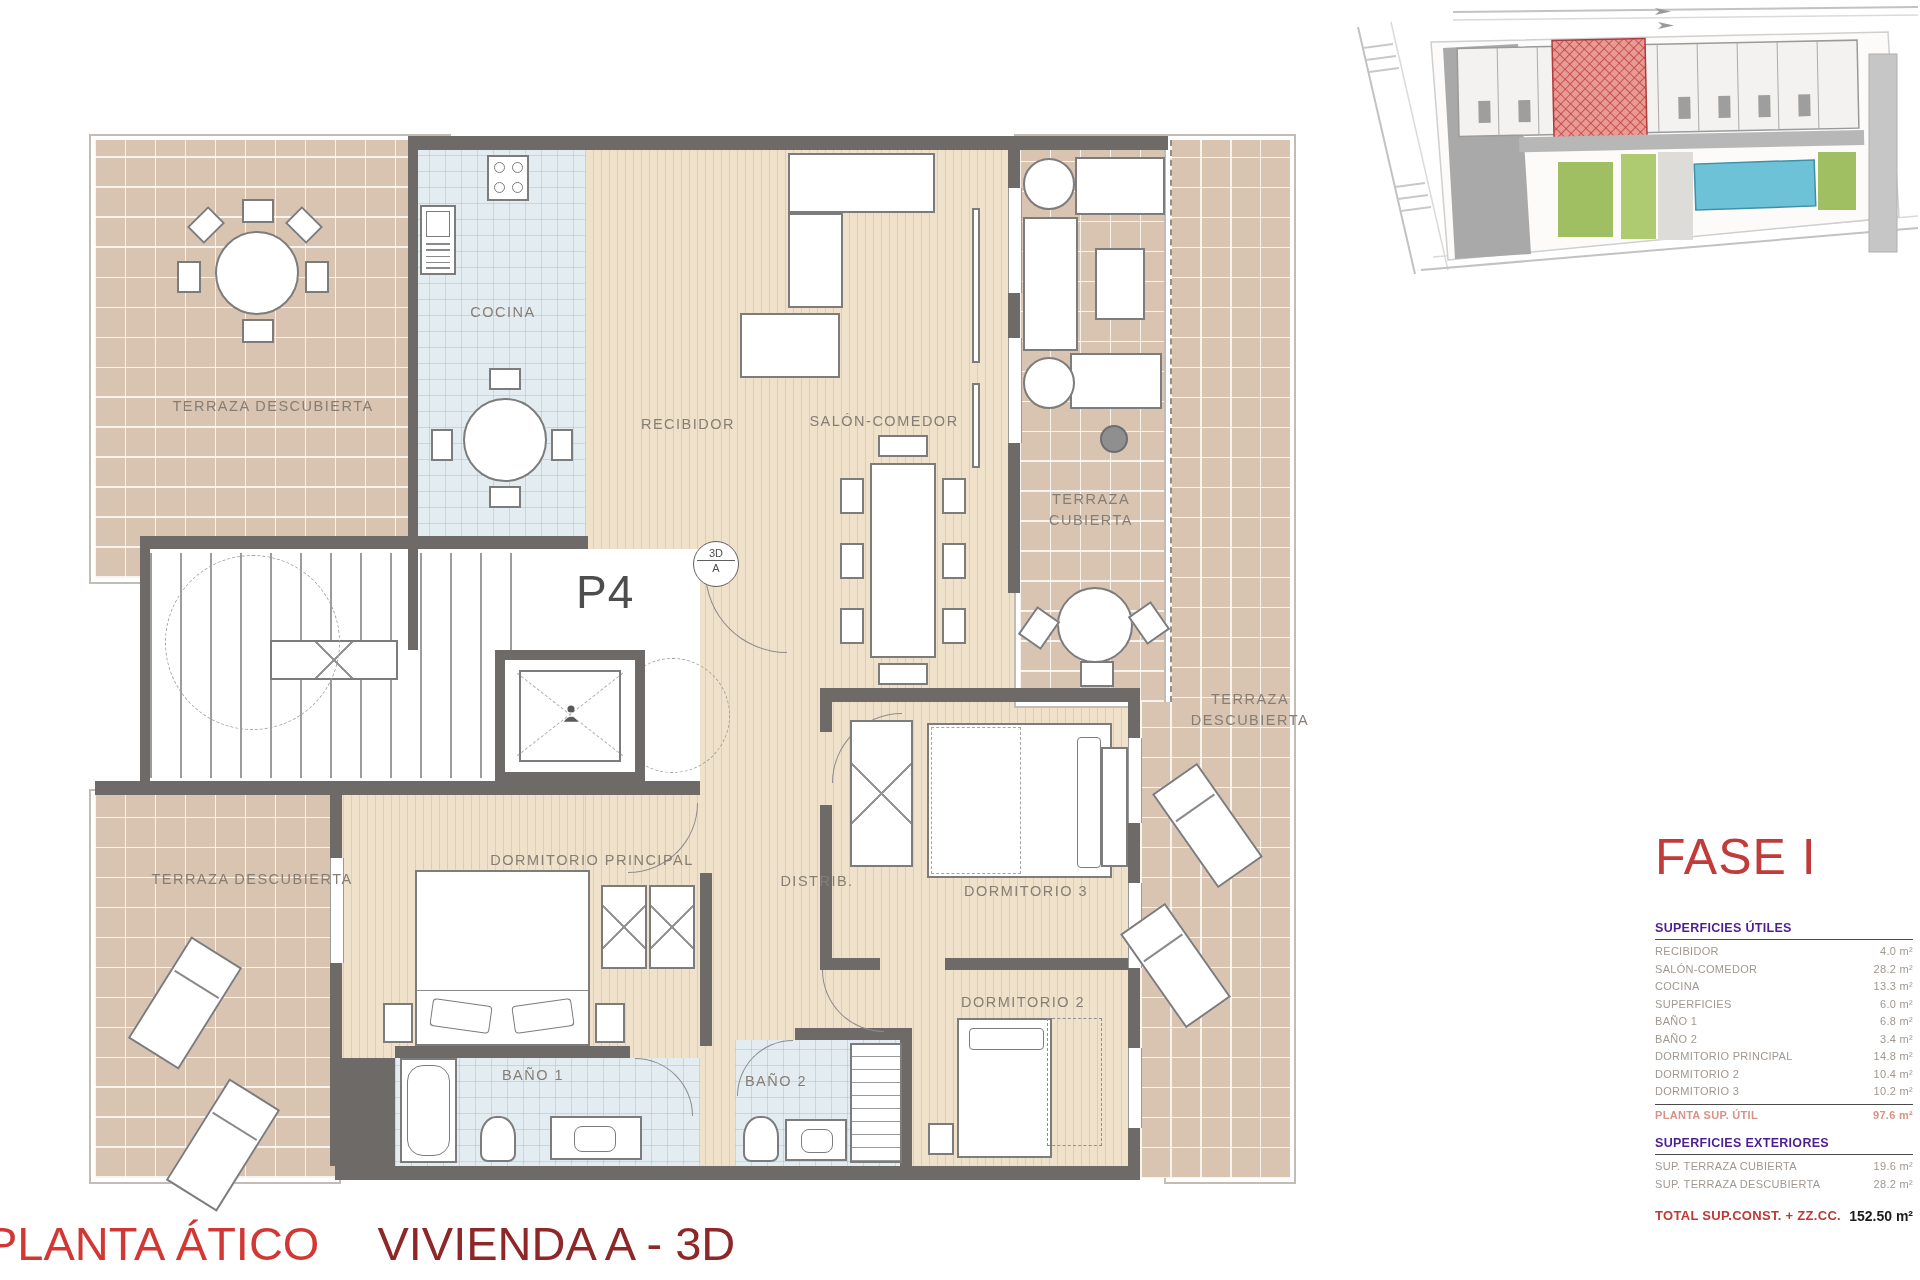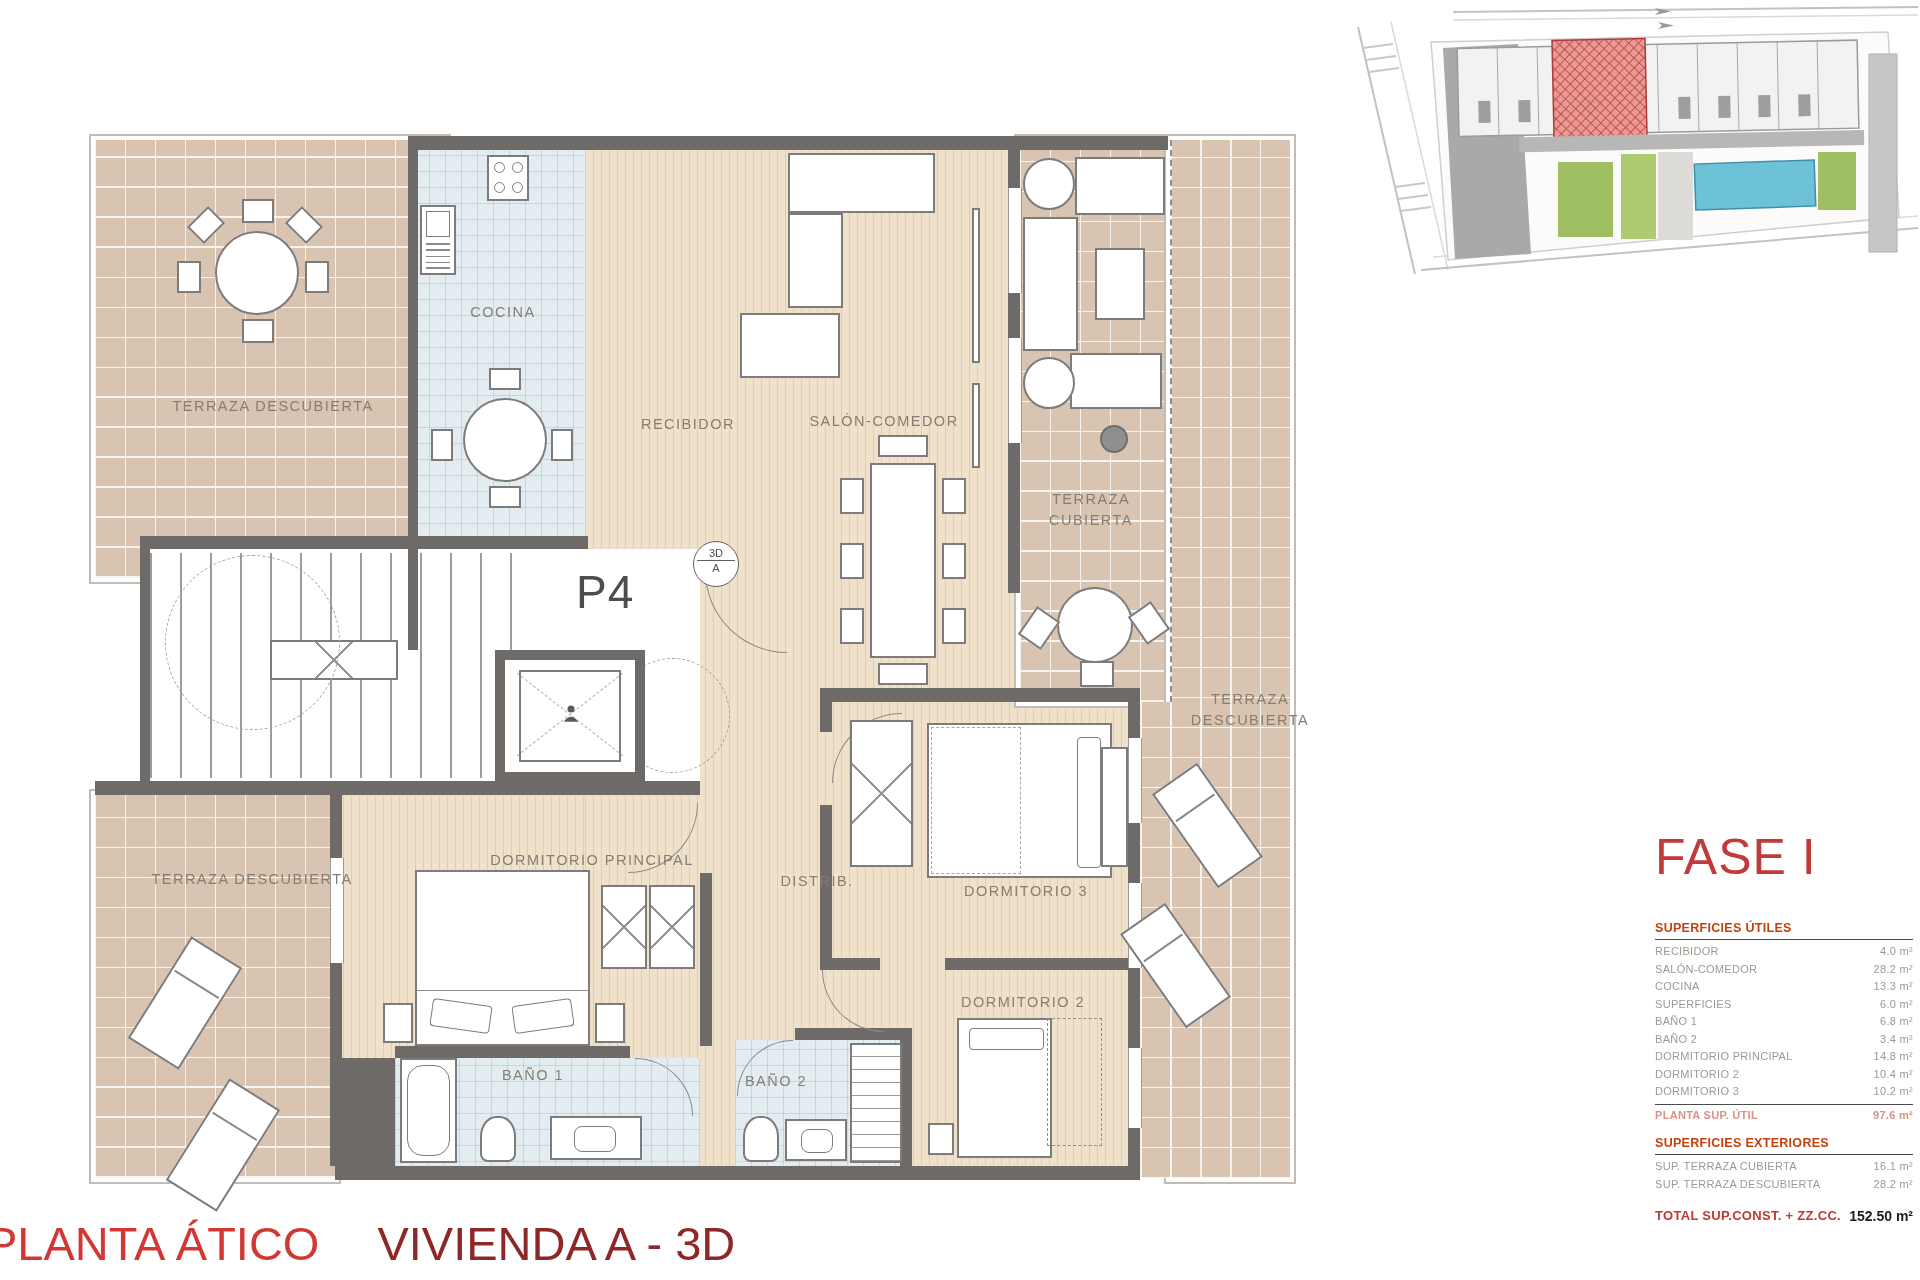--- a/index.html
+++ b/index.html
@@ -34,21 +34,21 @@
   .lline{position:absolute;left:2px;right:2px;top:30%;border-top:2px solid #8a8a8a;}
   
   .rlabel{color:#867e74;letter-spacing:1.5px;font-size:14.5px;white-space:nowrap;text-align:center;line-height:21px;}
   .p4{font-size:46px;color:#4d4d4d;letter-spacing:1px;}
   .marker{border:1.6px solid #5f5f5f;border-radius:50%;background:#fff;text-align:center;color:#4d4d4d;}
   .marker .mtop{font-size:11px;line-height:14px;border-bottom:1.3px solid #5f5f5f;margin:4px 3px 0 3px;}
   .marker .mbot{font-size:11px;line-height:15px;}
   
   .fase{font-size:50px;color:#c23b3b;letter-spacing:1px;}
   .tbl{width:258px;color:#a09890;font-size:11px;}
-  .thead{font-size:12.5px;font-weight:bold;color:#c2410c;letter-spacing:.3px;
+  .thead{font-size:12.5px;font-weight:bold;color:#4c1d95;letter-spacing:.3px;
          border-bottom:1.5px solid #4a4a4a;padding-bottom:4px;margin-bottom:3px;}
   .trow{display:flex;justify-content:space-between;height:17.5px;line-height:17.5px;letter-spacing:.3px;}
   .ttotal{display:flex;justify-content:space-between;border-top:1.5px solid #4a4a4a;
           margin-top:3px;padding-top:4px;color:#db9186;font-weight:bold;letter-spacing:.3px;}
   .tconst{display:flex;justify-content:space-between;width:258px;}
   .tconst .lab{color:#c13832;font-weight:bold;font-size:13px;letter-spacing:.3px;}
   .tconst .val{color:#1c1c1c;font-weight:bold;font-size:14px;}
   
   .title{font-size:47px;white-space:nowrap;}
   .title .t1{color:#d23733;}
@@ -368,21 +368,21 @@
     <div class="ttotal">
         <span>PLANTA SUP. ÚTIL</span>
         <span>97.6 m²</span>
       </div>
   </div>
 
   <div class="abs tbl" style="left:1655px;top:1136px;">
     <div class="thead">SUPERFICIES EXTERIORES</div>
     <div class="trow">
         <span>SUP. TERRAZA CUBIERTA</span>
-        <span>16.1 m²</span>
+        <span>19.6 m²</span>
       </div>
     <div class="trow">
         <span>SUP. TERRAZA DESCUBIERTA</span>
         <span>28.2 m²</span>
       </div>
   </div>
 
   <div class="abs tconst" style="left:1655px;top:1208px;">
     <span class="lab">TOTAL SUP.CONST. + ZZ.CC.</span>
     <span class="val">152.50 m²</span>

